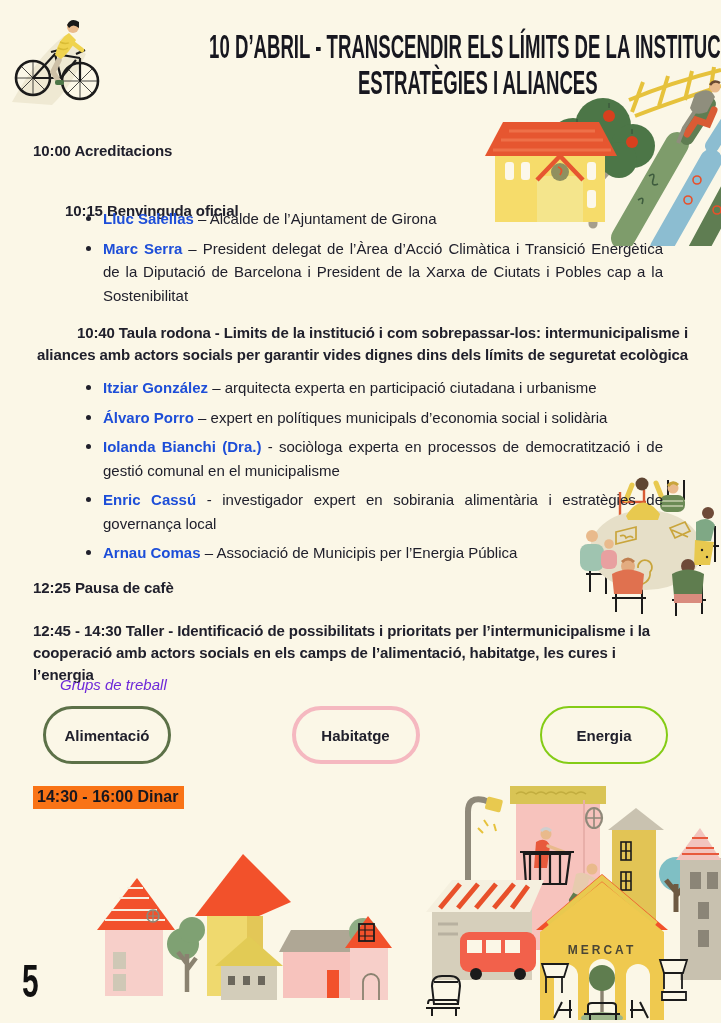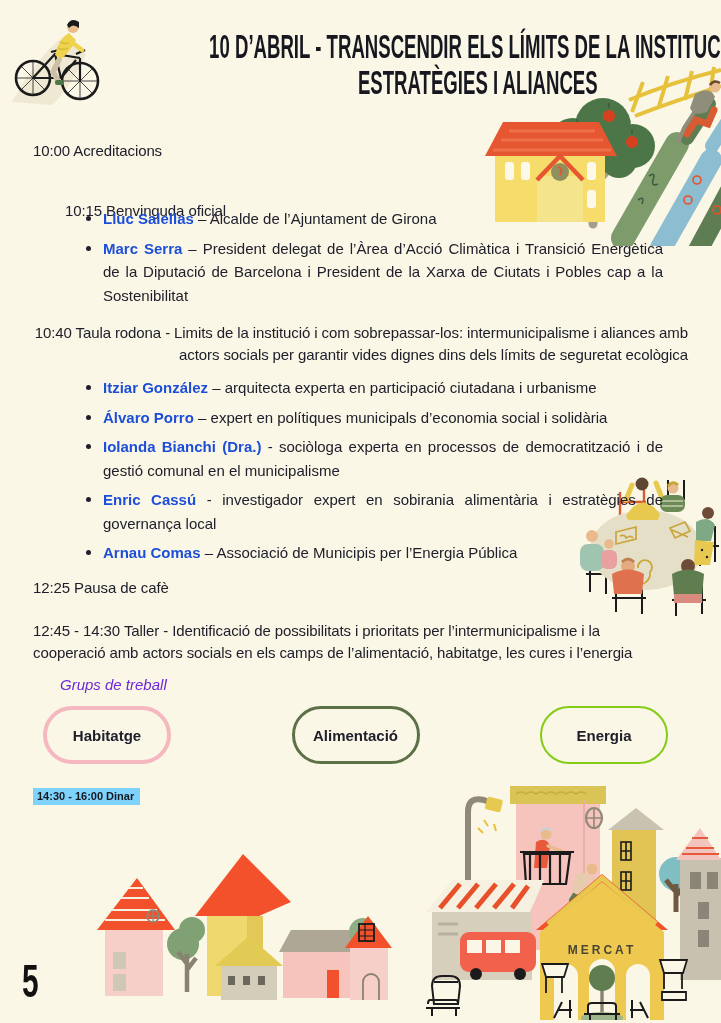--- a/index.html
+++ b/index.html
@@ -14,21 +14,21 @@
   .txt  { position:absolute; z-index:1; left:33px; }
 
   
   .title-wrap { position:absolute; z-index:1; left:30px; right:0; top:28px; text-align:center; }
   .title-inner {
     display:inline-block; transform:scale(0.60,1.10); transform-origin:center top;
     font-weight:800; font-size:31px; line-height:33px; letter-spacing:0px; color:#17171f;
     white-space:nowrap;
   }
   
-  .hdg { font-weight:400; font-size:15px; letter-spacing:-0.1px; line-height:22px; }
+  .hdg { font-weight:700; font-size:15px; letter-spacing:-0.1px; line-height:22px; }
   .speakers { list-style:none; width:630px; }
   .speakers li {
     position:relative; padding-left:70px; font-size:15px; line-height:23.5px;
     margin-bottom:6px;
   }
   .speakers li::before {
     content:""; position:absolute; left:53px; top:9px;
     width:5px; height:5px; border-radius:50%; background:#20202C;
   }
   .speakers li.just { text-align:justify; }
@@ -42,22 +42,22 @@
     width:128px; height:58px; border-radius:29px; background:transparent;
     display:flex; align-items:center; justify-content:center;
     font-weight:700; font-size:15px; color:#20202C; cursor:pointer;
   }
   .pill-alimentacio { border:3.5px solid #5C7148; }
   .pill-habitatge   { border:4px solid #F5B8C0; }
   .pill-cures       { border:4px solid #E8CE5A; }
   .pill-energia     { border:2px solid #84cc16; }
 
   .lunch {
-    display:inline-block; background:#7dd3fc; padding:2px 6px 3px 4px;
-    font-weight:700; font-size:11px; color:#17171f;
+    display:inline-block; background:#f97316; padding:2px 6px 3px 4px;
+    font-weight:700; font-size:16px; color:#17171f;
   }
   .page-num-wrap { position:absolute; z-index:2; left:22px; top:958px; }
   .page-num {
     display:inline-block; transform:scale(0.68,1.05); transform-origin:left top;
     font-weight:800; font-size:44px; color:#111; line-height:44px;
   }
 </style>
 </head>
 <body>
 
@@ -213,22 +213,22 @@
     <rect x="29" y="80" width="16" height="19" rx="6" fill="#E8A0A0"></rect>
   </svg>
 
   <div class="txt hdg" style="top:577px;">12:25 Pausa de cafè</div>
 
   <div class="txt hdg" style="top:620px; width:622px;">12:45 - 14:30 Taller - Identificació de possibilitats i prioritats per l’intermunicipalisme i la cooperació amb actors socials en els camps de l’alimentació, habitatge, les cures i l’energia</div>
 
   <div class="txt groups-label" style="top:676px; left:60px;">Grups de treball</div>
 
   <div class="pills">
+    <div class="pill pill-alimentacio">Alimentació</div>
     <div class="pill pill-habitatge">Habitatge</div>
-    <div class="pill pill-alimentacio">Alimentació</div>
     <div class="pill pill-energia">Energia</div>
   </div>
 
   <div class="txt" style="top:786px;">
     <span class="lunch">14:30 - 16:00 Dinar</span>
   </div>
 
   <svg class="illu" style="left:95px; top:840px;" width="300" height="170" viewBox="0 0 300 170">
     <path d="M2 90 L42 38 L80 90 Z" fill="#F2512B"></path>
     <path d="M10 80 H70 M16 70 H62 M24 58 H54 M32 48 H48" stroke="#F6EFE0" stroke-width="2.2"></path>

